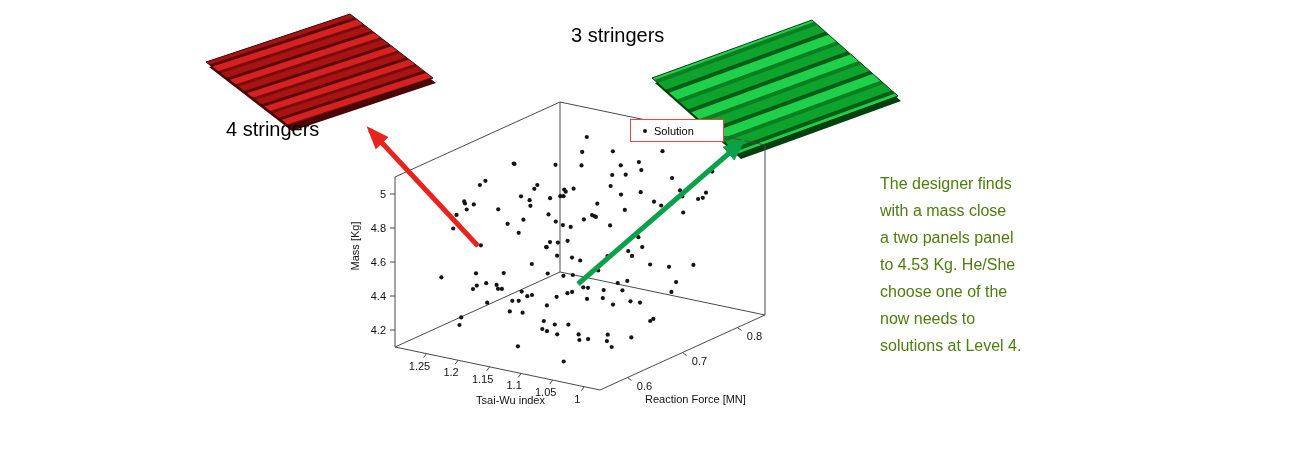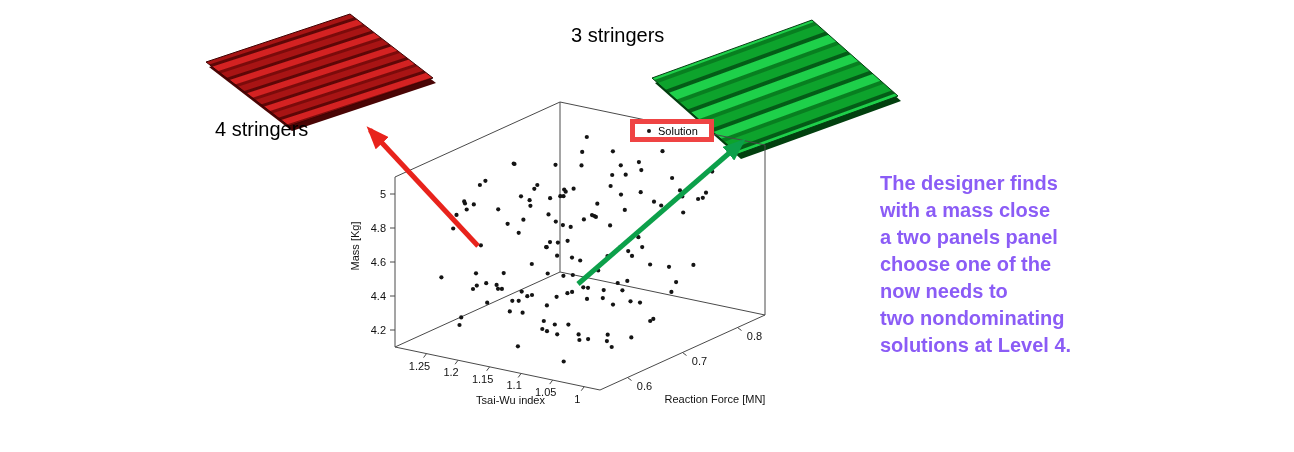--- a/index.html
+++ b/index.html
@@ -2,25 +2,25 @@
 <html><head>
 <meta charset="utf-8">
 <style>
   html,body{margin:0;padding:0;background:#ffffff;}
   body{font-family:"Liberation Sans",sans-serif;}
   .canvas{position:relative;width:1294px;height:452px;background:#ffffff;overflow:hidden;}
   .scene{position:absolute;left:0;top:0;}
   .label{position:absolute;color:#000;}
   .panel-label{font-size:20px;}
   .axis-label{font-size:11px;color:#111;}
-  .legend{position:absolute;display:flex;align-items:center;gap:7px;width:84px;height:23px;
-          border:5px solid #ef4444;background:#fff;box-sizing:border-box;padding-left:12px;
+  .legend{position:absolute;display:flex;align-items:center;gap:7px;width:94px;height:23px;
+          border:1px solid #ef4444;background:#fff;box-sizing:border-box;padding-left:12px;
           font-size:11px;color:#000;}
   .legend-marker{width:4px;height:4px;background:#141414;border-radius:50%;flex:0 0 auto;}
-  .annotation{position:absolute;left:880px;top:170px;font-size:20px;line-height:27px;color:#8b5cf6;font-weight:bold;}
+  .annotation{position:absolute;left:880px;top:170px;font-size:16px;line-height:27px;color:#4d7c0f;}
   svg text.tick{font-size:11px;fill:#111;font-family:"Liberation Sans",sans-serif;}
 </style>
 </head>
 <body>
 
 <div class="canvas">
 
   <svg class="scene" width="1294" height="452" viewBox="0 0 1294 452">
     <defs>
       <pattern id="redStripes" width="300" height="18" patternUnits="userSpaceOnUse" patternTransform="rotate(-18)">
@@ -226,37 +226,37 @@
         <circle cx="459.5" cy="325.0" r="2.1" fill="#141414"></circle>
         <circle cx="642.2" cy="247.1" r="2.1" fill="#141414"></circle>
         <circle cx="554.8" cy="324.5" r="2.1" fill="#141414"></circle>
         <circle cx="550.0" cy="242.1" r="2.1" fill="#141414"></circle>
       </g>
 
     <line x1="478" y1="246" x2="370" y2="130" stroke-width="5" marker-end="url(#ah-red)" stroke="#e8231c"></line>
     <line x1="578" y1="284" x2="742" y2="142" stroke-width="5" marker-end="url(#ah-green)" stroke="#0ca04a"></line>
   </svg>
 
-  <div class="label panel-label" style="left:215px;top:118px;">4 stringers</div>
+  <div class="label panel-label" style="left:226px;top:118px;">4 stringers</div>
 
   <div class="label panel-label" style="left:571px;top:24px;">3 stringers</div>
 
   <div class="label axis-label" style="left:405px;top:394px;width:140px;text-align:right;">Tsai-Wu index</div>
 
-  <div class="label axis-label" style="left:645px;top:393px;width:140px;text-align:center;">Reaction Force [MN]</div>
+  <div class="label axis-label" style="left:645px;top:393px;width:140px;text-align:left;">Reaction Force [MN]</div>
 
   <div class="label axis-label" style="left:309px;top:240px;width:92px;text-align:center;transform:rotate(-90deg);">Mass [Kg]</div>
 
   <div class="legend" style="left:630px;top:119px;">
     <span class="legend-marker"></span>
     <span class="legend-text">Solution</span>
   </div>
 
   <div class="annotation">
     <div>The designer finds</div>
     <div>with a mass close</div>
     <div>a two panels panel</div>
+    <div>to 4.53 Kg. He/She</div>
     <div>choose one of the</div>
     <div>now needs to</div>
-    <div>two nondominating</div>
     <div>solutions at Level 4.</div>
   </div>
 </div>
 
 </body></html>

